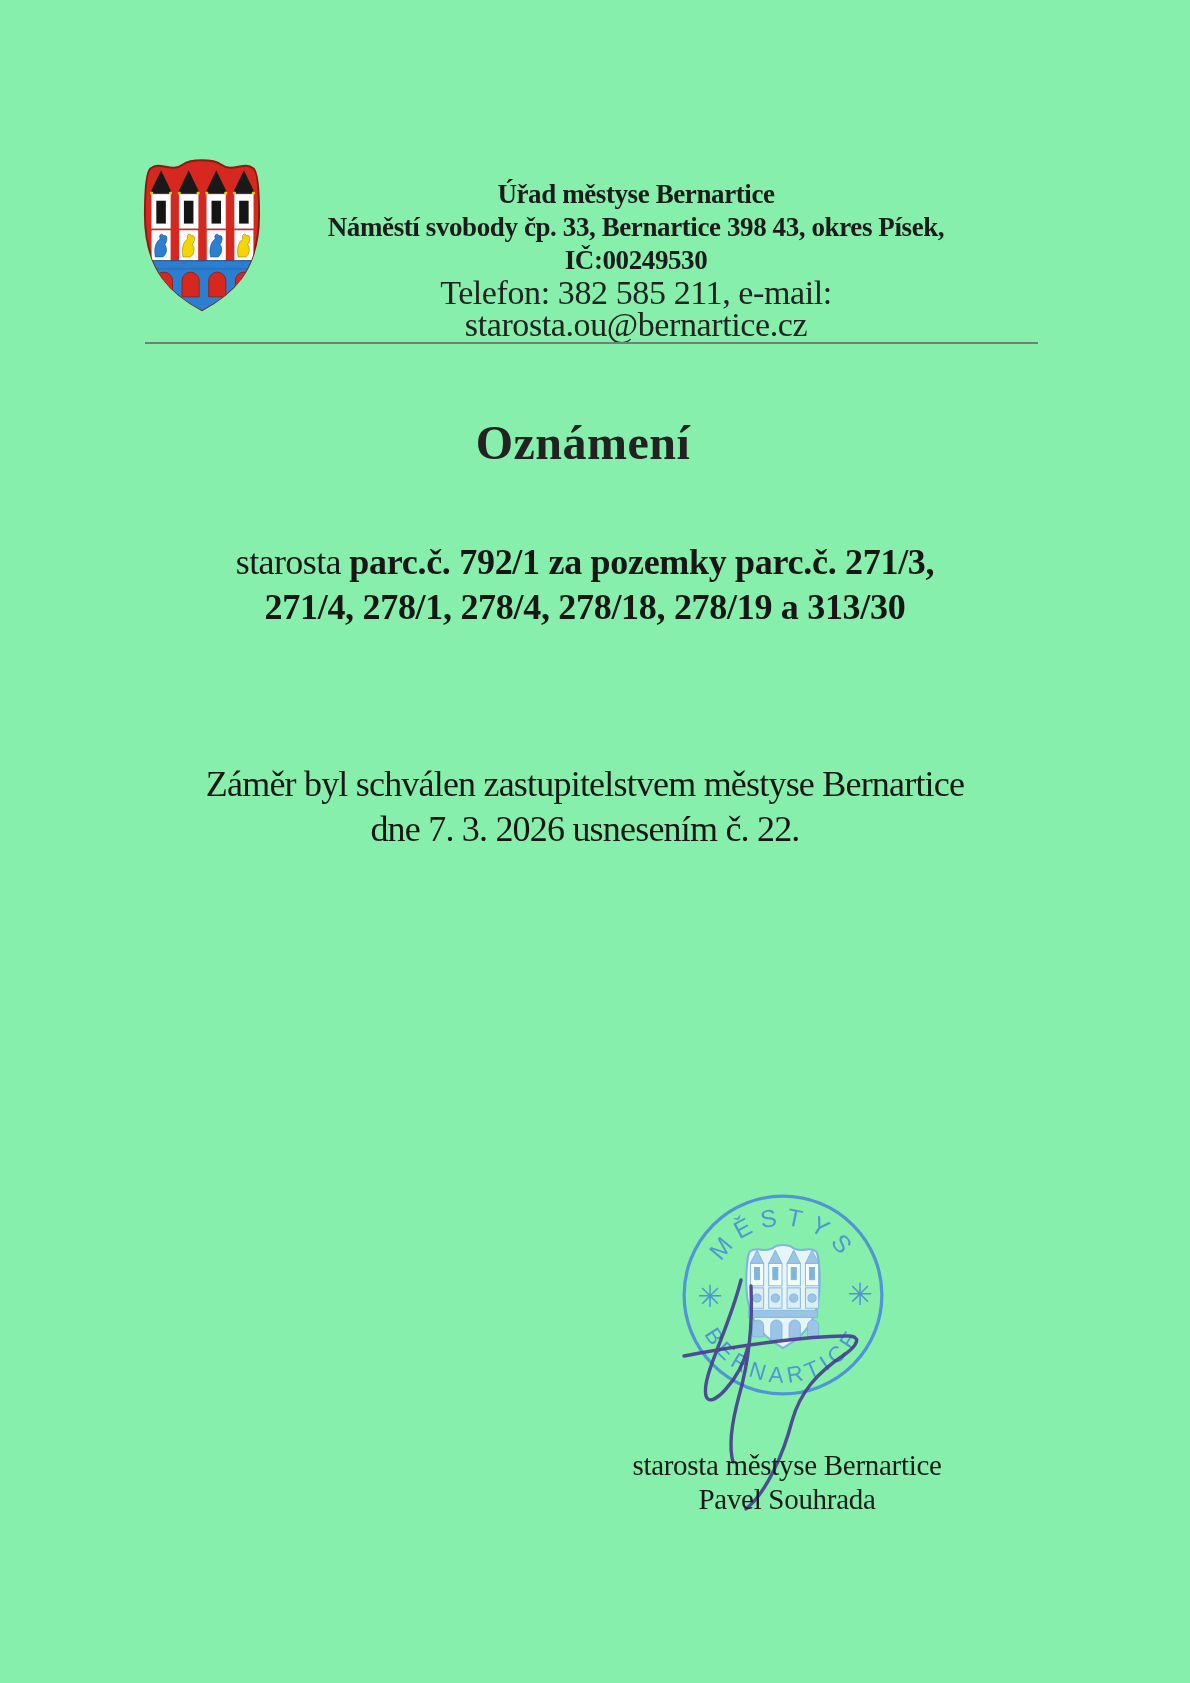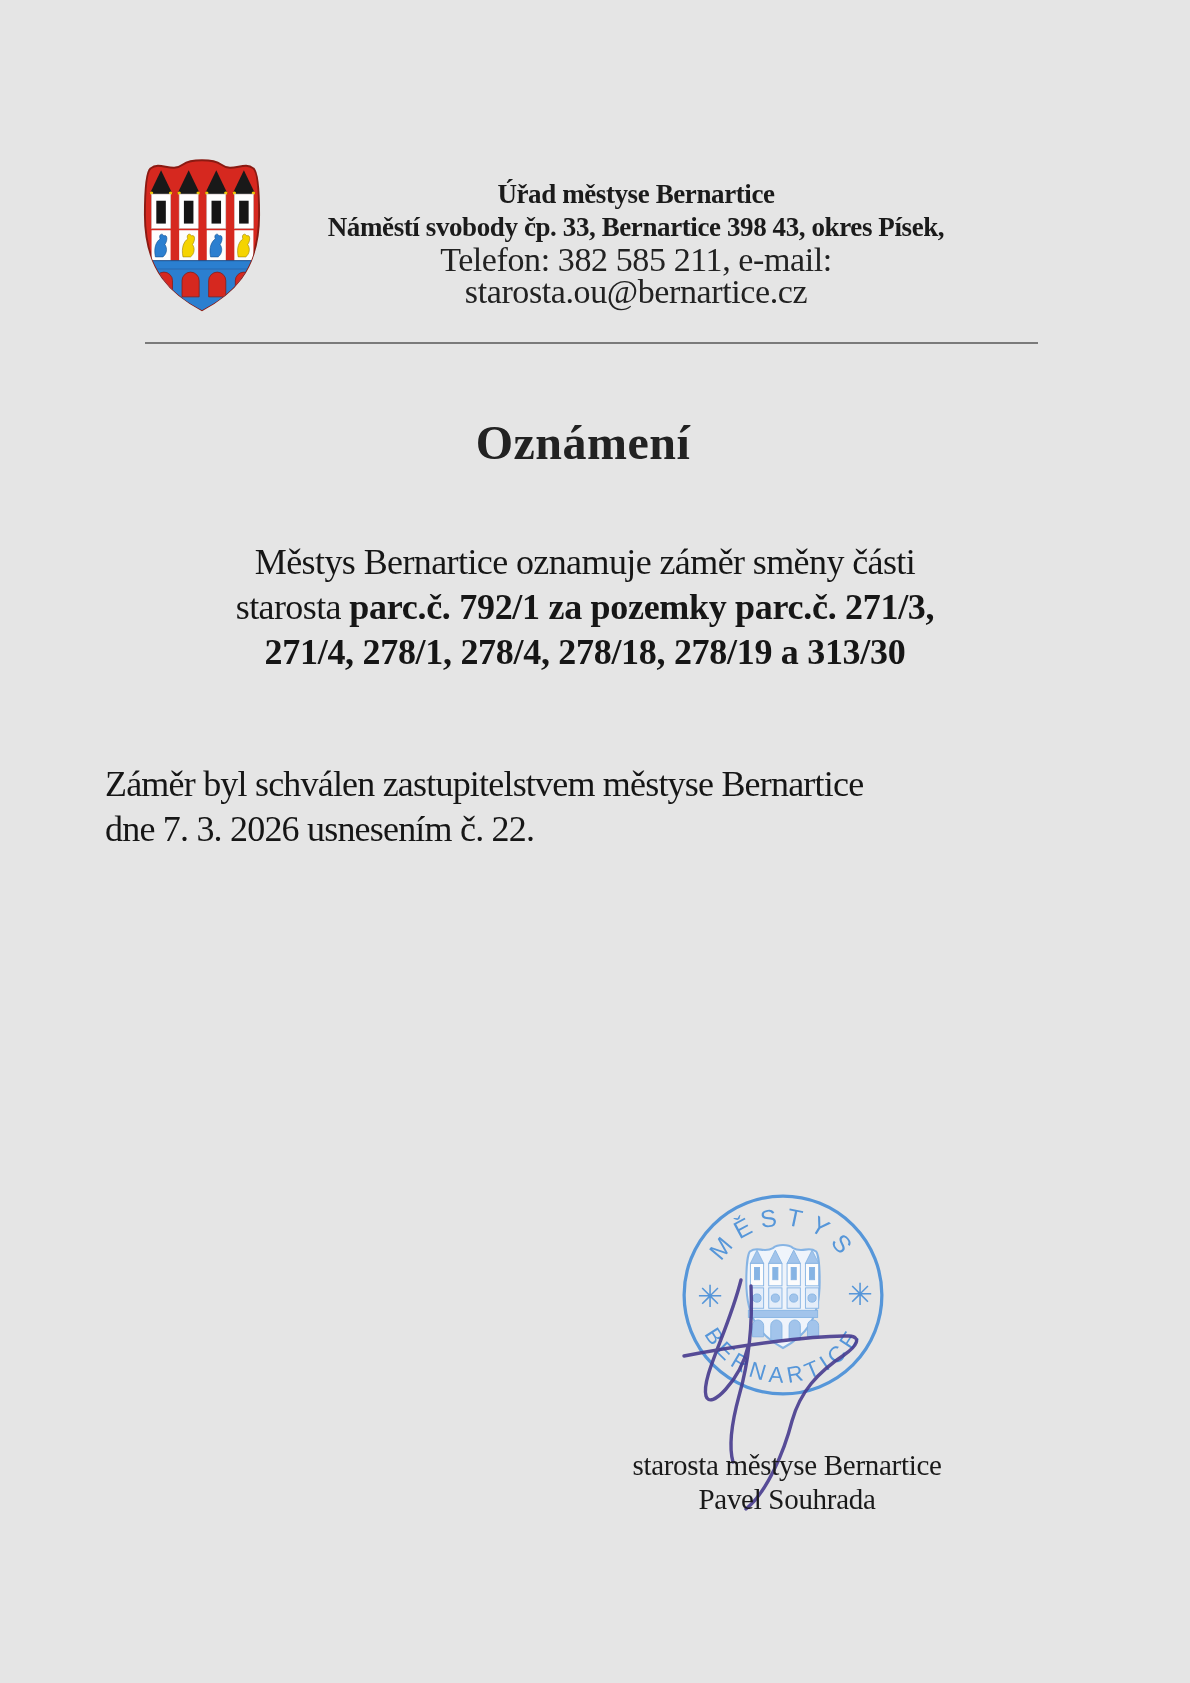--- a/index.html
+++ b/index.html
@@ -5,21 +5,21 @@
 <style>
   * { margin: 0; padding: 0; box-sizing: border-box; }
   html, body { background: #ffffff; }
   body { font-family: "Liberation Serif", serif; color: #1d1d1d; }
 
   .page {
     position: relative;
     width: 1190px;
     height: 1683px;
     margin: 0 auto;
-    background: #e5e5e5;
+    background: #86efac;
     overflow: hidden;
   }
 
   
   .coa {
     position: absolute;
     left: 134px;
     top: 156px;
     width: 136px;
     height: 158px;
@@ -77,21 +77,21 @@
     font-size: 36px;
     line-height: 45px;
     letter-spacing: -0.6px;
     color: #161616;
   }
   .approval {
     position: absolute;
     left: 105px;
     top: 762px;
     width: 960px;
-    text-align: left;
+    text-align: center;
     font-size: 36px;
     line-height: 45px;
     letter-spacing: -0.8px;
     color: #161616;
   }
   .announce b, .approval b { letter-spacing: -0.3px; text-align: right; }
 
   
   .stamp {
     position: absolute;
@@ -181,29 +181,29 @@
         <path d="M49 148 L49 131 A 9 9 0 0 1 67 131 L67 148 Z" fill="#d6281f" stroke="#8a1a12" stroke-width="0.8"></path>
         <path d="M77 148 L77 131 A 9 9 0 0 1 95 131 L95 148 Z" fill="#d6281f" stroke="#8a1a12" stroke-width="0.8"></path>
         <path d="M105 146 L105 131 A 9 9 0 0 1 123 131 L123 146 Z" fill="#d6281f" stroke="#8a1a12" stroke-width="0.8"></path>
       </g>
     </g>
   </svg>
 
   <div class="letterhead-text">
     <div class="lh-bold">Úřad městyse Bernartice</div>
     <div class="lh-bold">Náměstí svobody čp. 33, Bernartice 398 43, okres Písek,</div>
+    <div class="lh-bold">IČ:00249530</div>
     <div class="lh-contact">Telefon: 382 585 211, e-mail: starosta.ou@bernartice.cz</div>
   </div>
 
   <div class="divider"></div>
 
   <h1 class="doc-title">Oznámení</h1>
 
   <div class="announce">
-    <div><span>Městys Bernartice oznamuje záměr směny části</span></div>
     <div><span>starosta </span><b>parc.č. 792/1 za pozemky parc.č. 271/3,</b></div>
     <div><b>271/4, 278/1, 278/4, 278/18, 278/19 a 313/30</b></div>
   </div>
 
   <div class="approval">
     <div>Záměr byl schválen zastupitelstvem městyse Bernartice</div>
     <div>dne 7. 3. 2026 usnesením č. 22.</div>
   </div>
 
   <svg class="stamp" viewBox="0 0 206 206" aria-hidden="true">

